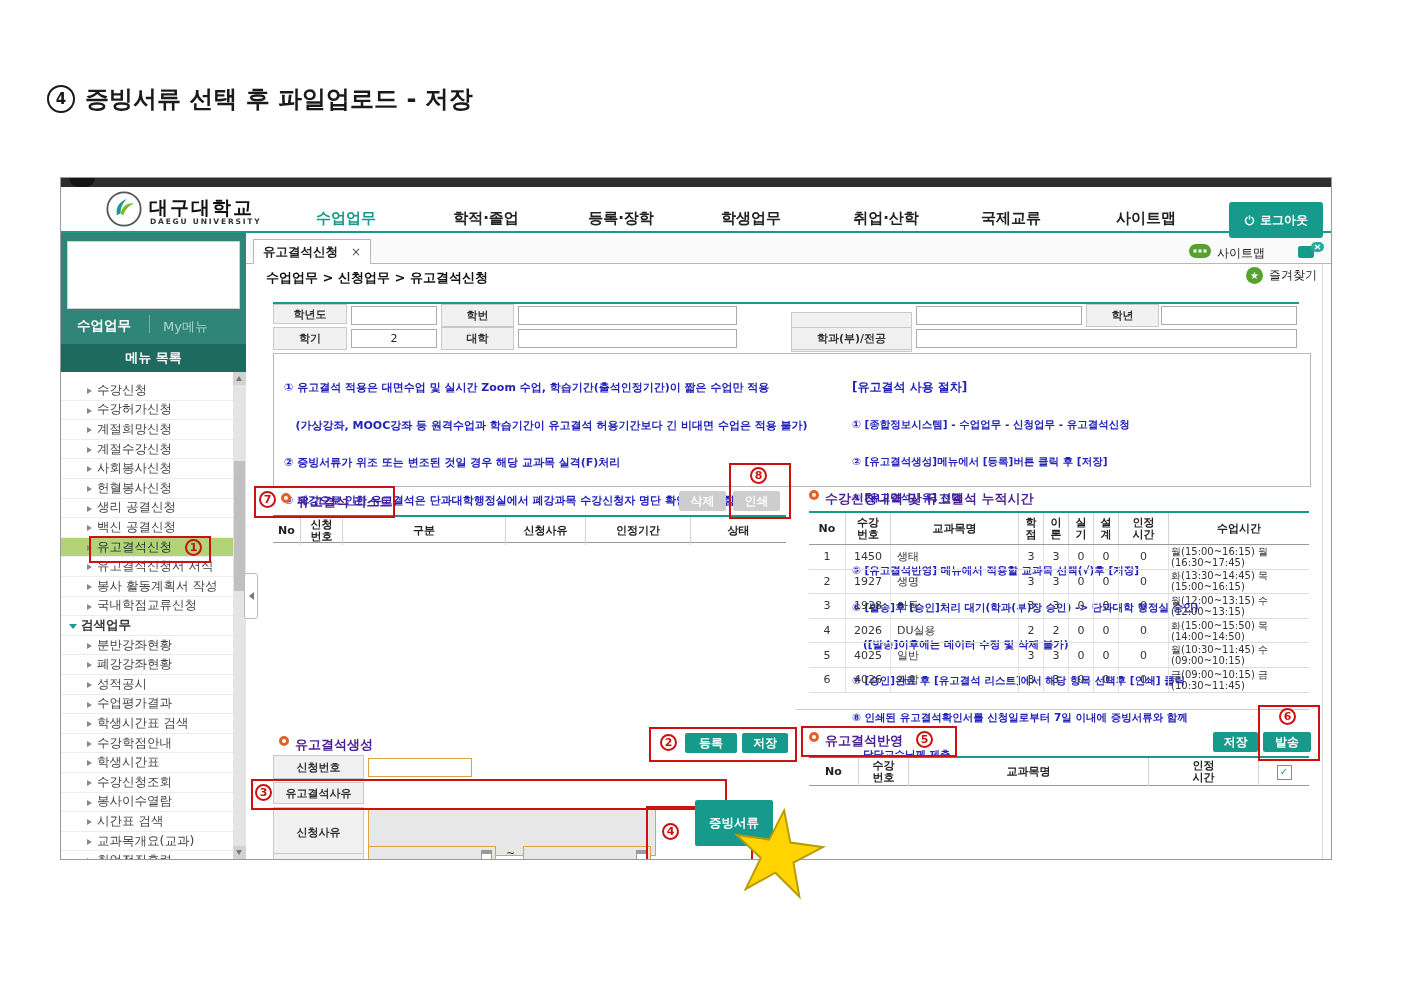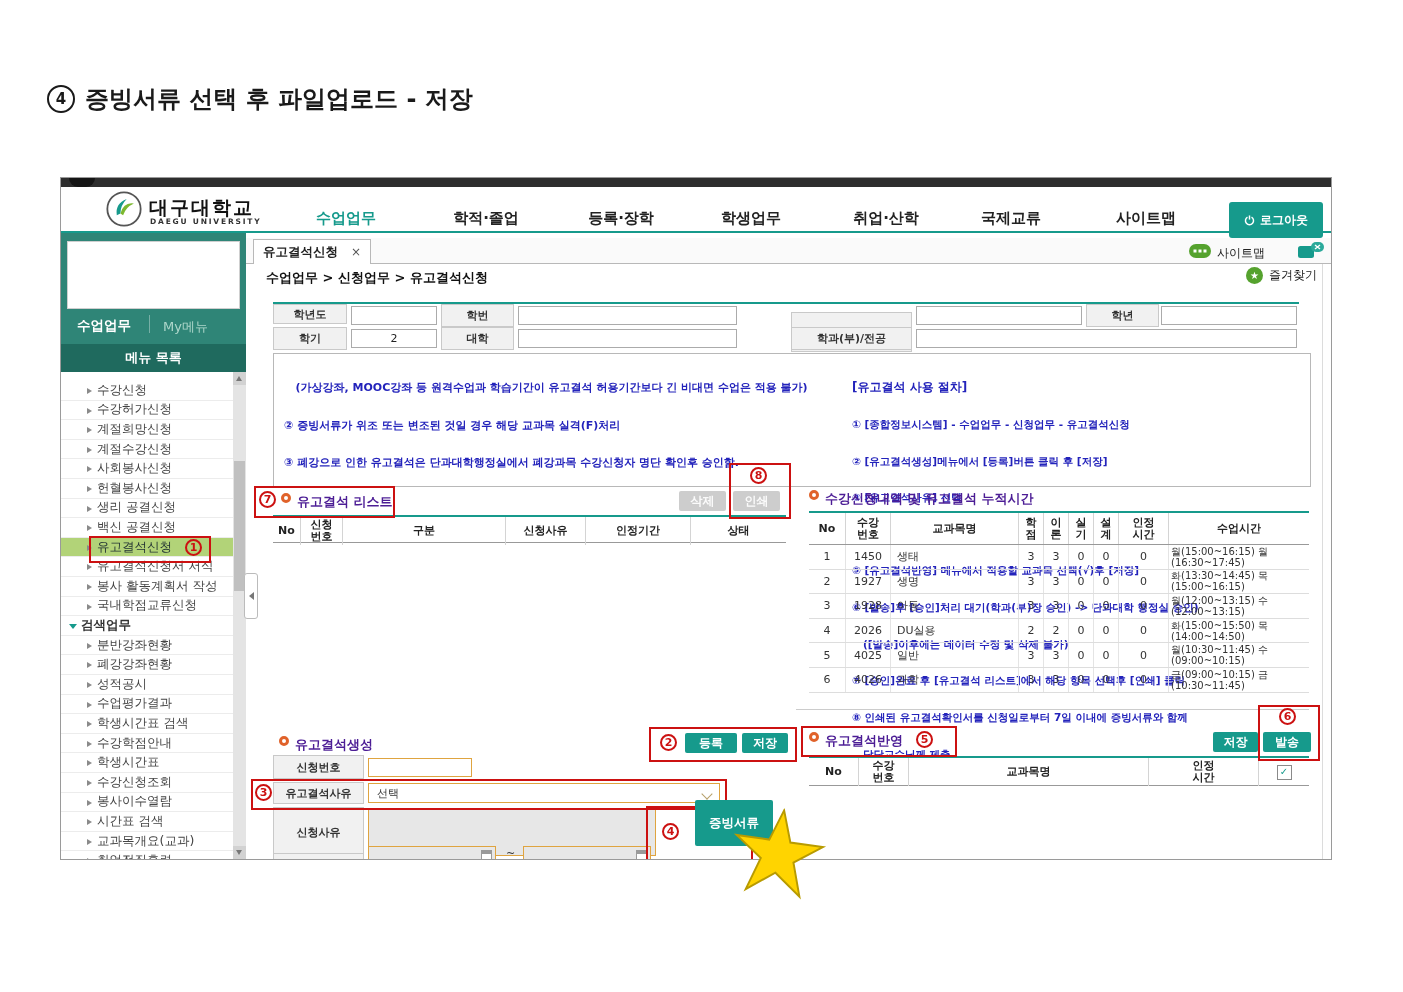--- a/index.html
+++ b/index.html
@@ -225,20 +225,21 @@
     <div class="fi" style="left:1100px;top:128px;width:136px;height:19px"></div>
     <div class="fl" style="left:212px;top:149px;width:74px;height:23px">학기</div>
     <div class="fi" style="left:290px;top:151px;width:86px;height:19px">2</div>
     <div class="fl" style="left:380px;top:149px;width:73px;height:23px">대학</div>
     <div class="fi" style="left:457px;top:151px;width:219px;height:19px"></div>
     <div class="fl" style="left:730px;top:149px;width:121px;height:23px">학과(부)/전공</div>
     <div class="fi" style="left:855px;top:151px;width:381px;height:19px"></div>
 
     <div class="abs nbox">
       <div class="ncol" style="left:10px">
+        <div>① 유고결석 적용은 대면수업 및 실시간 Zoom 수업, 학습기간(출석인정기간)이 짧은 수업만 적용</div>
         <div>   (가상강좌, MOOC강좌 등 원격수업과 학습기간이 유고결석 허용기간보다 긴 비대면 수업은 적용 불가)</div>
         <div>② 증빙서류가 위조 또는 변조된 것일 경우 해당 교과목 실격(F)처리</div>
         <div>③ 폐강으로 인한 유고결석은 단과대학행정실에서 폐강과목 수강신청자 명단 확인후 승인함.</div>
       </div>
       <div class="ncol r" style="left:578px">
         <div style="font-size:12px">[유고결석 사용 절차]</div>
         <div>① [종합정보시스템] - 수업업무 - 신청업무 - 유고결석신청</div>
         <div>② [유고결석생성]메뉴에서 [등록]버튼 클릭 후 [저장]</div>
         <div>③ [유고결석사유] 선택</div>
         <div>④ [증빙서류]선택 후 파일 업로드 - 저장 클릭</div>
@@ -366,24 +367,20 @@
     </div>
     <div class="rbox" style="left:588px;top:549px;width:144px;height:31px"></div>
     <div class="ann" style="left:599px;top:556px">2</div>
     <div class="tbtn" style="left:624px;top:555px;width:52px;height:20px">등록</div>
     <div class="tbtn" style="left:681px;top:555px;width:46px;height:20px">저장</div>
     <div class="clbl" style="left:212px;top:577px;width:91px;height:24px">신청번호</div>
     <div class="oinp" style="left:307px;top:580px;width:104px;height:19px"></div>
     <div class="rbox" style="left:190px;top:601px;width:472px;height:27px"></div>
     <div class="ann" style="left:194px;top:606px">3</div>
     <div class="clbl" style="left:212px;top:604px;width:91px;height:22px">유고결석사유</div>
-    <div class="oinp sel" style="left:307px;top:605px;width:352px;height:20px">
-      <span>선택</span>
-      <span class="chev"></span>
-    </div>
     <div class="clbl" style="left:212px;top:629px;width:91px;height:50px">신청사유</div>
     <div class="ginp" style="left:307px;top:631px;width:288px;height:47px"></div>
     <div class="rbox" style="left:585px;top:628px;width:103px;height:53px"></div>
     <div class="ann" style="left:601px;top:645px">4</div>
     <div class="tbtn" style="left:634px;top:622px;width:78px;height:46px;font-size:12.5px">증빙서류</div>
     <div class="clbl" style="left:212px;top:675px;width:91px;height:24px">인정기간</div>
     <div class="ginp" style="left:307px;top:668px;width:128px;height:19px">
       <span class="calic"></span>
     </div>
     <div class="abs" style="left:445px;top:669px;font-size:11px;color:#333">~</div>

